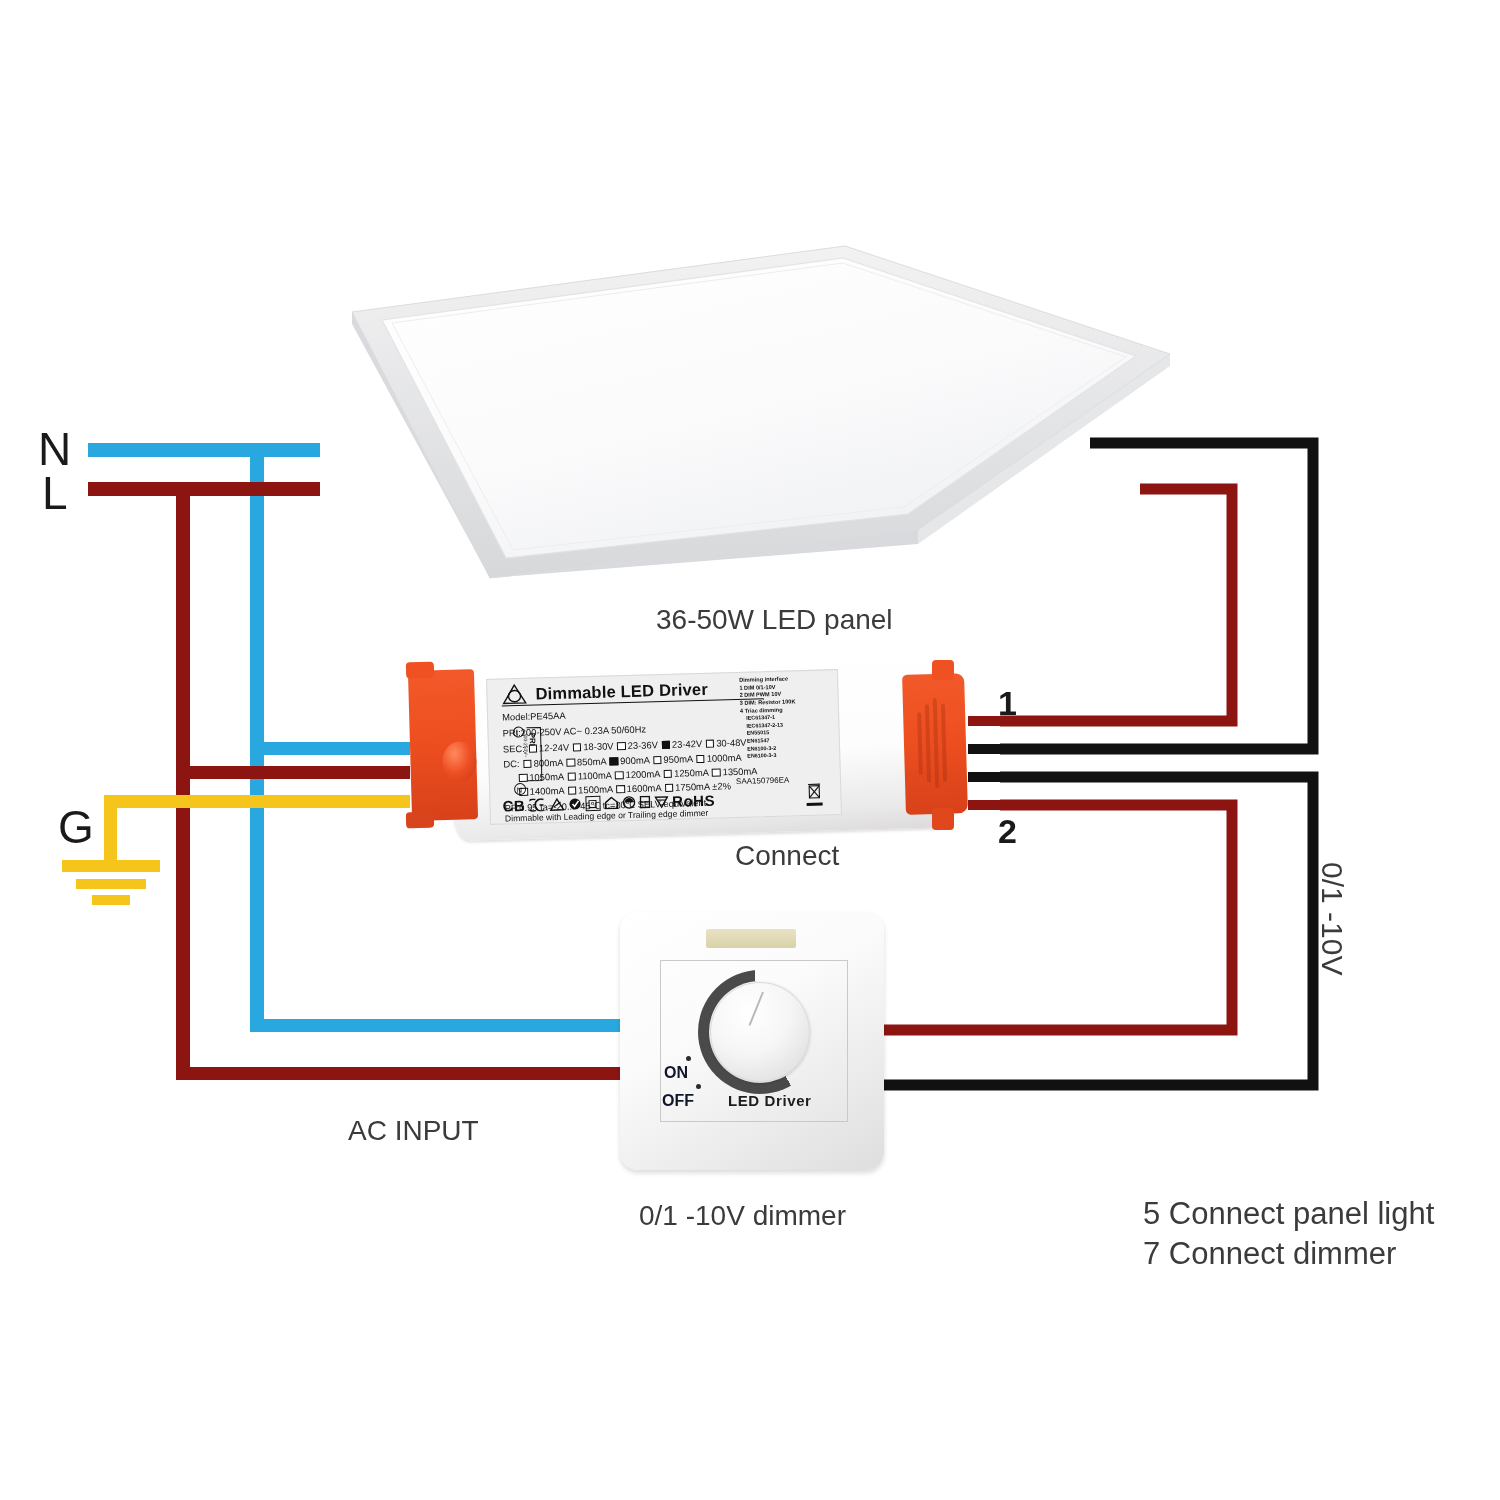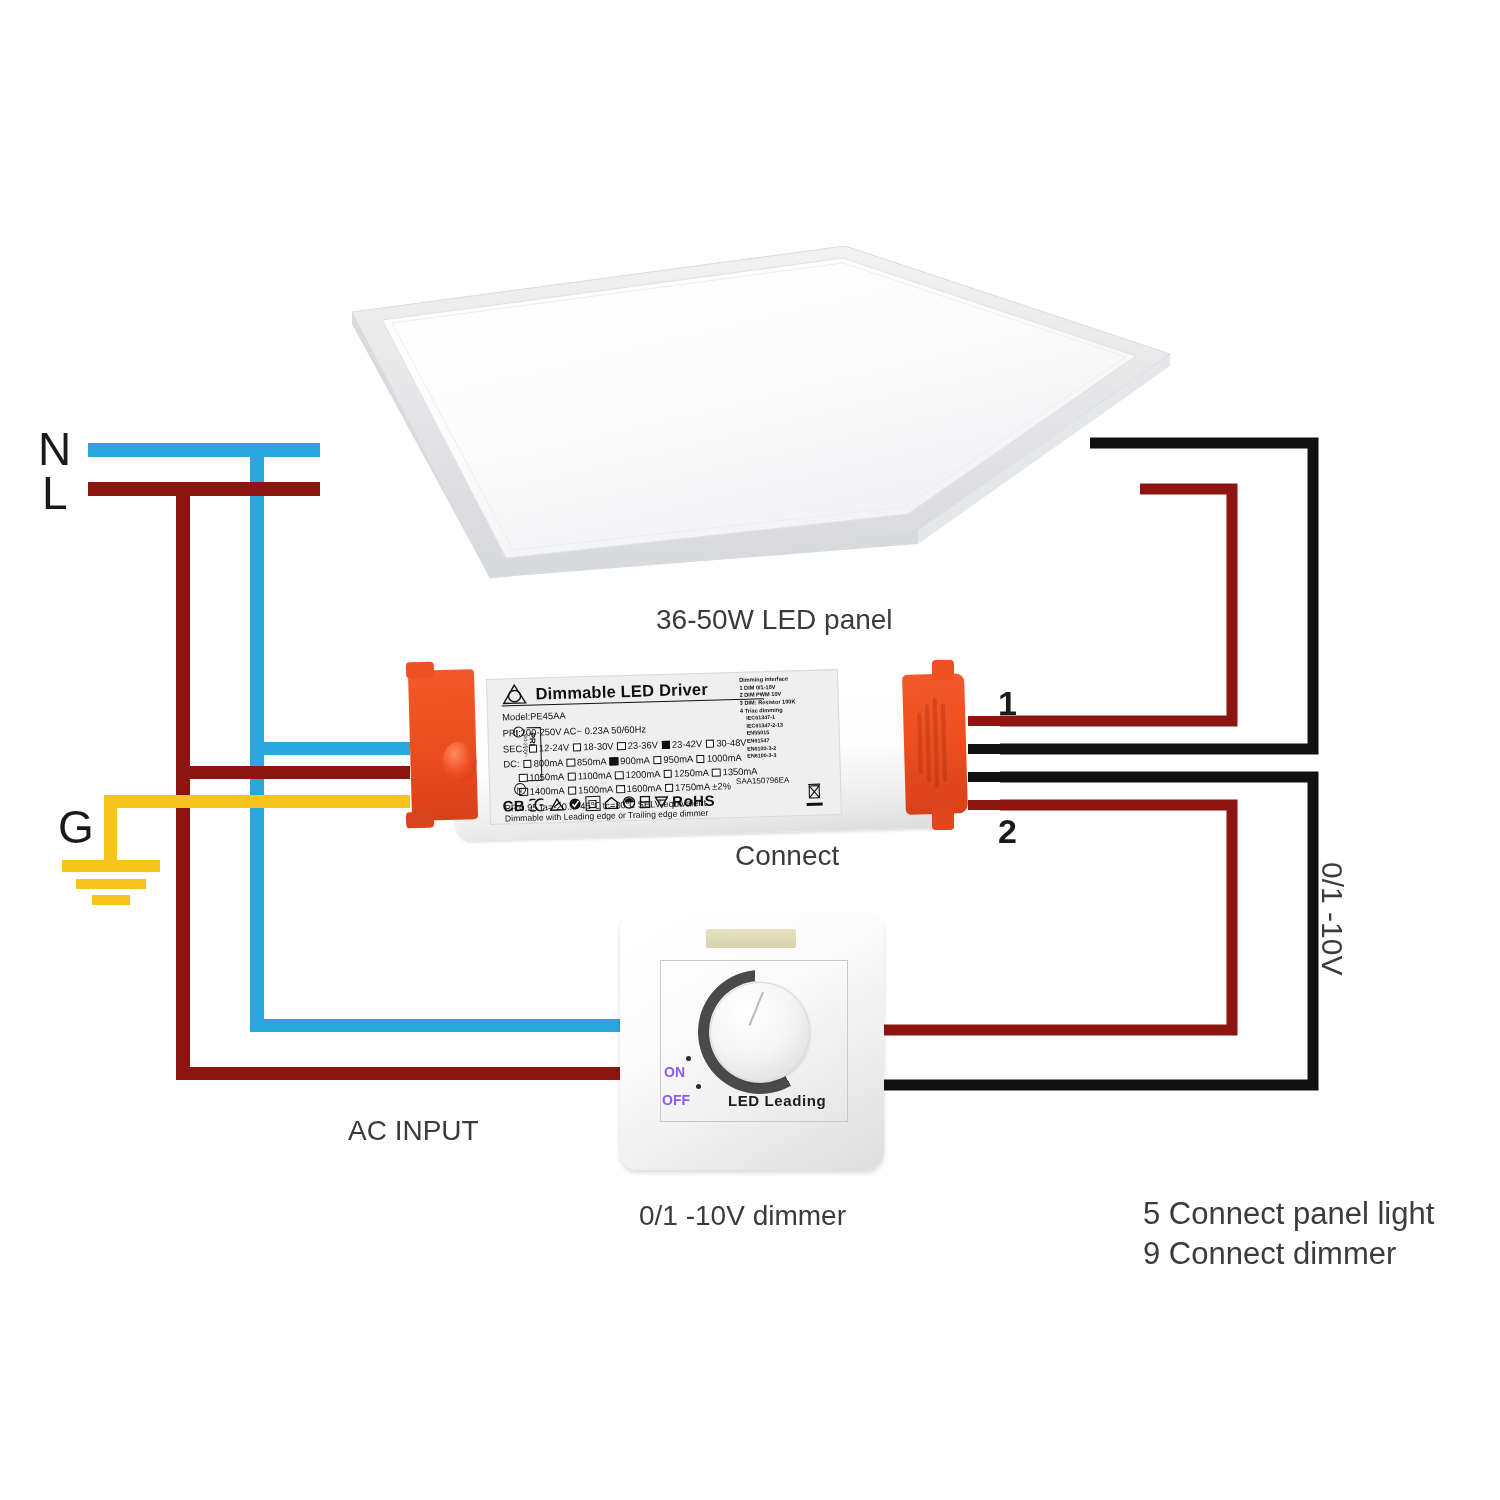--- a/index.html
+++ b/index.html
@@ -92,21 +92,21 @@
   .dim-knob-ring { position:absolute; left:78px; top:58px; width:124px; height:124px;
                    border-radius:50%;
                    background:conic-gradient(from 150deg, #4a4a4a 0deg 205deg, rgba(0,0,0,0) 205deg 360deg); }
   .dim-knob-ring::after { content:""; position:absolute; inset:11px; border-radius:50%; background:#fdfdfd; }
   .dim-knob { position:absolute; left:90px; top:70px; width:100px; height:100px; border-radius:50%;
               background:radial-gradient(circle at 38% 30%, #ffffff 0%, #f6f6f6 44%, #e3e3e3 78%, #cfcfcf 100%);
               box-shadow:0 1px 3px rgba(0,0,0,.25), inset 0 0 0 1px #dadada; }
   .dim-knob::after { content:""; position:absolute; left:52%; top:10%; width:2px; height:36px;
                      background:#b9b9b9; transform:rotate(22deg); transform-origin:top center; }
   .dim-dot { position:absolute; width:5px; height:5px; border-radius:50%; background:#2b2b2b; }
-  .dim-txt { position:absolute; font-size:14px; font-weight:bold; color:#8b5cf6;
+  .dim-txt { position:absolute; font-size:16px; font-weight:bold; color:#0f172a;
              font-family:"Liberation Sans", sans-serif; }
   .dim-brand { position:absolute; left:108px; top:180px; font-size:15px; font-weight:bold;
                color:#1d1d1d; letter-spacing:.6px; }
 </style>
 </head>
 <body>
 
 <div class="stage">
 
   <svg width="1500" height="1500" style="position:absolute;left:0;top:0">
@@ -323,35 +323,35 @@
   <div id="dimmer">
     <div class="dim-plate"></div>
     <div class="dim-strip"></div>
     <div class="dim-inner"></div>
     <div class="dim-knob-ring"></div>
     <div class="dim-knob"></div>
     <div class="dim-dot" style="left:66px;top:144px"></div>
     <div class="dim-dot" style="left:76px;top:172px"></div>
     <div class="dim-txt" style="left:44px;top:152px">ON</div>
     <div class="dim-txt" style="left:42px;top:180px">OFF</div>
-    <div class="dim-brand">LED  Leading</div>
+    <div class="dim-brand">LED  Driver</div>
   </div>
 
   <div class="term-label" style="left:38px;top:422px">N</div>
   <div class="term-label" style="left:42px;top:466px">L</div>
   <div class="term-label" style="left:58px;top:800px">G</div>
 
   <div class="caption big" style="left:656px;top:604px">36-50W LED panel</div>
   <div class="caption big" style="left:735px;top:840px">Connect</div>
   <div class="caption big" style="left:639px;top:1200px">0/1 -10V dimmer</div>
   <div class="caption big" style="left:348px;top:1115px">AC INPUT</div>
 
   <div class="term-label" style="left:998px;top:684px;font-size:34px;font-weight:bold">1</div>
   <div class="term-label" style="left:998px;top:812px;font-size:34px;font-weight:bold">2</div>
 
   <div class="vlabel" style="left:1349px;top:862px;transform:rotate(90deg)">0/1 -10V</div>
 
   <div class="legend">
     <div style="position:absolute;left:1143px;top:1194px">5 Connect panel light</div>
-    <div style="position:absolute;left:1143px;top:1234px">9 Connect dimmer</div>
+    <div style="position:absolute;left:1143px;top:1234px">7 Connect dimmer</div>
   </div>
 
 </div>
 
 </body></html>

